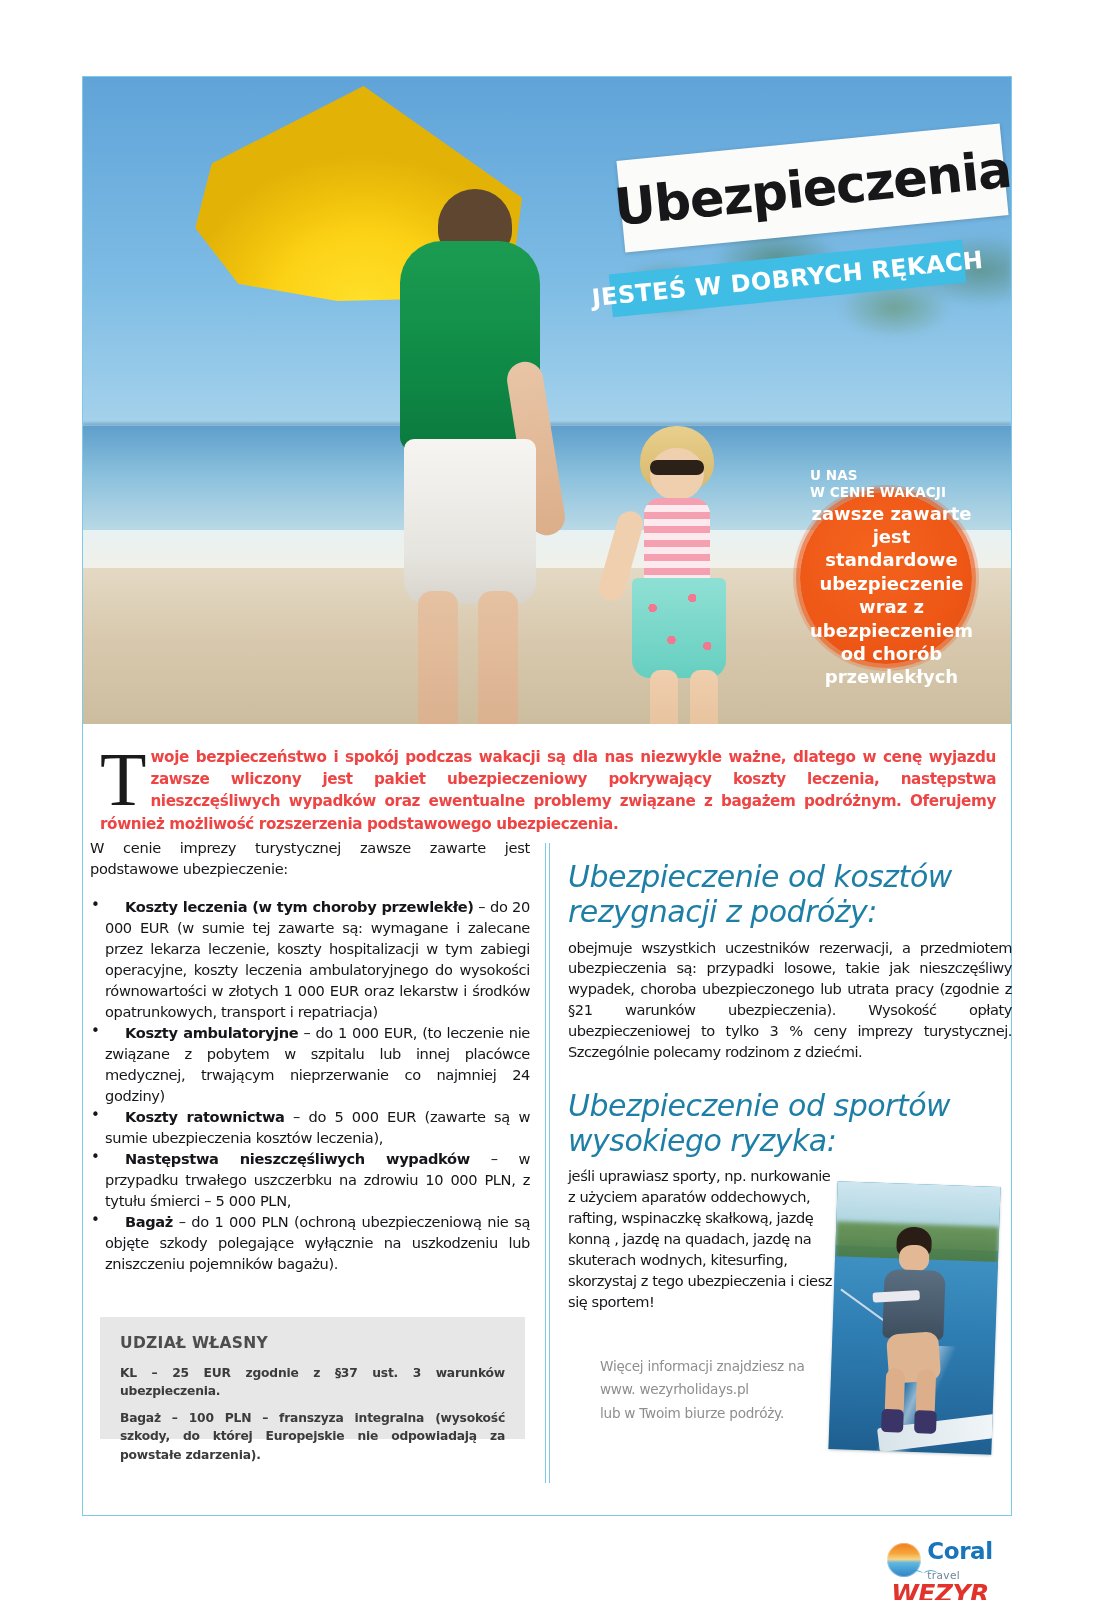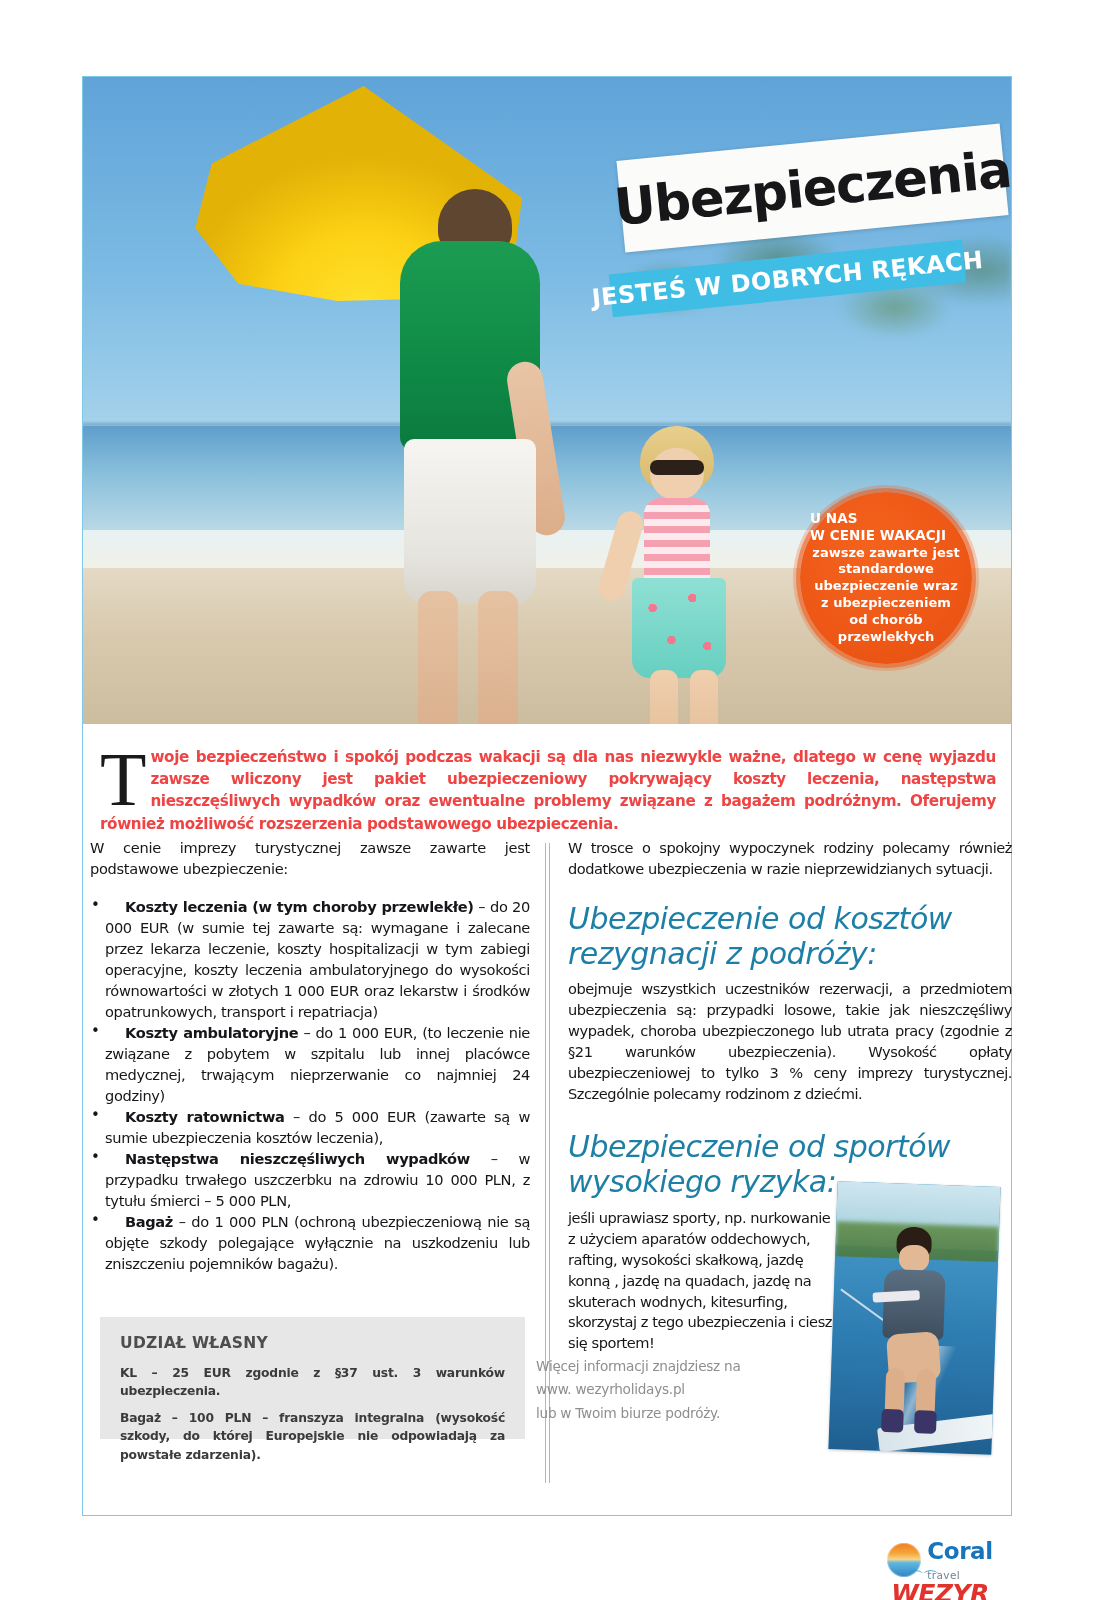--- a/index.html
+++ b/index.html
@@ -232,21 +232,21 @@
   .badge .b-strong {
     font-family: "DejaVu Sans", sans-serif;
     font-weight: 700;
     font-size: 13.5px;
     line-height: 1.24;
     letter-spacing: .1px;
   }
   .badge .b-text {
     font-family: "DejaVu Sans", sans-serif;
     font-weight: 600;
-    font-size: 13px;
+    font-size: 18px;
     line-height: 1.3;
     margin-top: 1px;
   }
 
   
   .intro {
     position: absolute;
     left: 100px; top: 746px;
     width: 896px;
   }
@@ -435,21 +435,21 @@
   .sp-rope {
     position: absolute; left: 4%; top: 40%; width: 46%; height: 2px;
     background: rgba(240,240,245,.8);
     transform: rotate(34deg);
     transform-origin: left center;
   }
 
   
   .more-info {
     position: absolute;
-    left: 536px; top: 1355px;
+    left: 600px; top: 1355px;
     width: 260px;
   }
   .more-info p {
     font-family: "DejaVu Sans", sans-serif;
     font-size: 13.6px;
     line-height: 1.72;
     color: #8e8e8e;
     letter-spacing: -.25px;
   }
 
@@ -578,25 +578,24 @@
     </ul>
   </div>
 
   <div class="gray-box">
     <h3>UDZIAŁ WŁASNY</h3>
     <p>KL – 25 EUR zgodnie z §37 ust. 3 warunków ubezpieczenia.</p>
     <p>Bagaż – 100 PLN – franszyza integralna (wysokość szkody, do której Europejskie nie odpowiadają za powstałe zdarzenia).</p>
   </div>
 
   <div class="col-right">
-    <p class="body tight">W trosce o spokojny wypoczynek rodziny polecamy również dodatkowe ubezpieczenia w razie nieprzewidzianych sytuacji.</p>
     <h2 class="head teal" style="margin-top:22px">Ubezpieczenie od kosztów rezygnacji z podróży:</h2>
     <p class="body tight">obejmuje wszystkich uczestników rezerwacji, a przedmiotem ubezpieczenia są: przypadki losowe, takie jak nieszczęśliwy wypadek, choroba ubezpieczonego lub utrata pracy (zgodnie z §21 warunków ubezpieczenia). Wysokość opłaty ubezpieczeniowej to tylko 3 % ceny imprezy turystycznej. Szczególnie polecamy rodzinom z dziećmi.</p>
     <h2 class="head teal" style="margin-top:26px">Ubezpieczenie od sportów wysokiego ryzyka:</h2>
-    <p class="body tight" style="width:265px;text-align:left">jeśli uprawiasz sporty, np. nurkowanie z użyciem aparatów oddechowych, rafting, wysokości skałkową, jazdę konną , jazdę na quadach, jazdę na skuterach wodnych, kitesurfing, skorzystaj z tego ubezpieczenia i ciesz się sportem!</p>
+    <p class="body tight" style="width:265px;text-align:left">jeśli uprawiasz sporty, np. nurkowanie z użyciem aparatów oddechowych, rafting, wspinaczkę skałkową, jazdę konną , jazdę na quadach, jazdę na skuterach wodnych, kitesurfing, skorzystaj z tego ubezpieczenia i ciesz się sportem!</p>
   </div>
 
   <div class="sport-photo">
     <div class="sp-sky"></div>
     <div class="sp-trees"></div>
     <div class="sp-water"></div>
     <div class="sp-wake"></div>
     <div class="sp-rope"></div>
     <div class="sp-board"></div>
     <div class="sp-rider">

